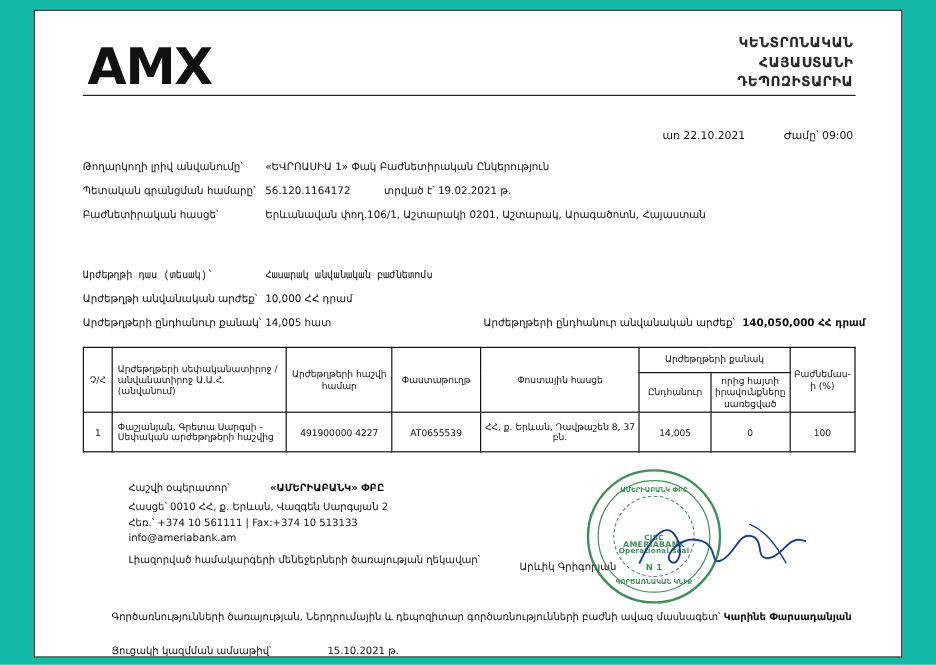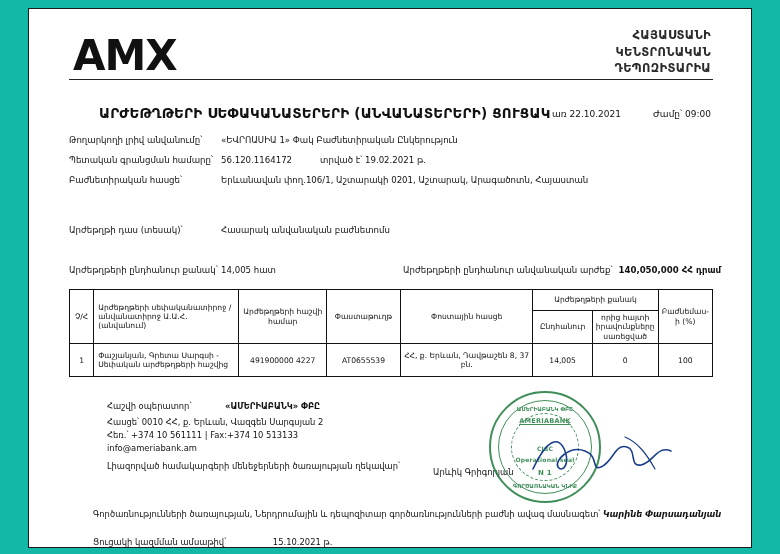--- a/index.html
+++ b/index.html
@@ -102,21 +102,21 @@
     width: 152px;
     color: #111;
   }
   .field .val {
     display: inline-block;
   }
   .f1 { top: 126px; }
   .f2 { top: 146px; }
   .f3 { top: 166px; }
   .f4 { top: 196px; }
-  .f5 { top: 216px; }
+  .f5 { top: 216px; font-family: Liberation Mono, monospace; }
   .f6 { top: 236px; }
   .f7 { top: 256px; }
   .f2 .val2 { display:inline-block; margin-left: 28px; }
   .total-right {
     position: absolute;
     left: 374px;
     top: 256px;
     font-size: 8.6px;
     color: #111;
   }
@@ -161,21 +161,21 @@
   }
   .foot-reg-lbl { left: 78px; top: 392px; }
   .foot-reg-val { left: 196px; top: 392px; font-weight: bold; }
   .foot-addr { left: 78px; top: 408px; }
   .foot-tel { left: 78px; top: 421px; }
   .foot-mail { left: 78px; top: 434px; }
   .foot-auth { left: 78px; top: 452px; width: 420px; line-height: 1.3; }
   .foot-signer { left: 404px; top: 458px; }
 
   .foot-bottom1 { left: 64px; top: 500px; }
-  .foot-bottom1 .strong { font-style: italic; font-weight: bold; margin-top: 32px; }
+  .foot-bottom1 .strong { font-weight: bold; margin-top: 32px; }
   .foot-bottom2 { left: 64px; top: 528px; }
   .foot-bottom2 .dt { margin-left: 44px; }
 
   
   .stamp {
     position: absolute;
     left: 460px;
     top: 382px;
     width: 112px;
     height: 112px;
@@ -200,21 +200,21 @@
   }
   .stamp-txt {
     position: absolute;
     left: 0; right: 0;
     text-align: center;
     color: #1e7a3c;
     font-size: 6.6px;
     font-weight: bold;
     letter-spacing: .2px;
   }
-  .stamp-t1 { top: 24px; text-decoration: underline; }
+  .stamp-t1 { top: 57px; }
   .stamp-t2 { top: 52px; font-size: 6px; }
   .stamp-t3 { top: 63px; font-size: 6px; }
   .stamp-t4 { top: 76px; font-size: 7px; }
   .stamp-arc-top {
     position: absolute;
     top: 13px; left: 0; right: 0;
     text-align: center;
     color: #1e7a3c;
     font-size: 5.6px;
     font-weight: bold;
@@ -239,42 +239,44 @@
 <body>
 
 <div class="page">
   <div class="sheet">
 
     <div class="logo">
       <span>AMX</span>
     </div>
 
     <div class="bank-name">
+      <div>ԿԵՆՏՐՈՆԱԿԱՆ</div>
       <div>ՀԱՅԱՍՏԱՆԻ</div>
-      <div>ԿԵՆՏՐՈՆԱԿԱՆ</div>
       <div>ԴԵՊՈԶԻՏԱՐԻԱ</div>
     </div>
 
     <div class="rule"></div>
 
-    <div class="title">ԱՐԺԵԹՂԹԵՐԻ ՍԵՓԱԿԱՆԱՏԵՐԵՐԻ (ԱՆՎԱՆԱՏԵՐԵՐԻ) ՑՈՒՑԱԿ</div>
     <div class="date-right">առ 22.10.2021</div>
     <div class="time-right">Ժամը՝ 09:00</div>
 
     <div class="field f1">
       <span class="lbl">Թողարկողի լրիվ անվանումը՝</span><span class="val">«ԵՎՐՈԱՍԻԱ 1» Փակ Բաժնետիրական Ընկերություն</span>
     </div>
     <div class="field f2">
       <span class="lbl">Պետական գրանցման համարը՝</span><span class="val">56.120.1164172</span><span class="val2">տրված է՝ 19.02.2021 թ.</span>
     </div>
     <div class="field f3">
       <span class="lbl">Բաժնետիրական հասցե՝</span><span class="val">Երևանավան փող.106/1, Աշտարակի 0201, Աշտարակ, Արագածոտն, Հայաստան</span>
     </div>
     <div class="field f5">
       <span class="lbl">Արժեթղթի դաս (տեսակ)՝</span><span class="val">Հասարակ անվանական բաժնետոմս</span>
+    </div>
+    <div class="field f6">
+      <span class="lbl">Արժեթղթի անվանական արժեք՝</span><span class="val">10,000 ՀՀ դրամ</span>
     </div>
     <div class="field f7">
       <span class="lbl">Արժեթղթերի ընդհանուր քանակ՝</span><span class="val">14,005 հատ</span>
     </div>
     <div class="total-right">
       <span>Արժեթղթերի ընդհանուր անվանական արժեք՝</span><span class="tval">140,050,000 ՀՀ դրամ</span>
     </div>
 
     <table class="tbl">
       <thead>

